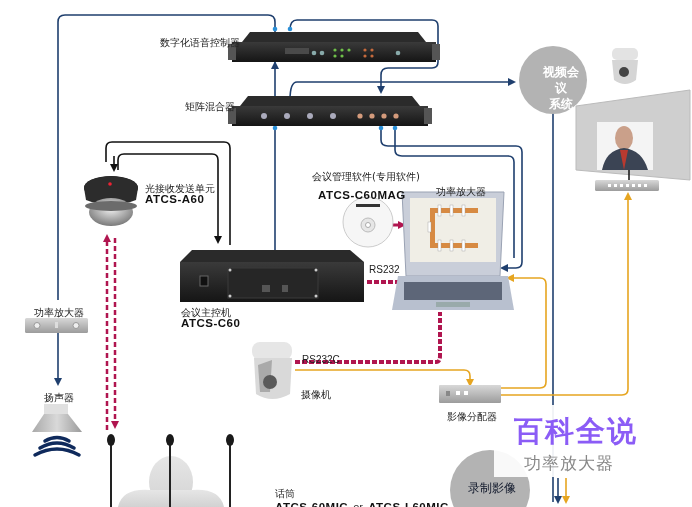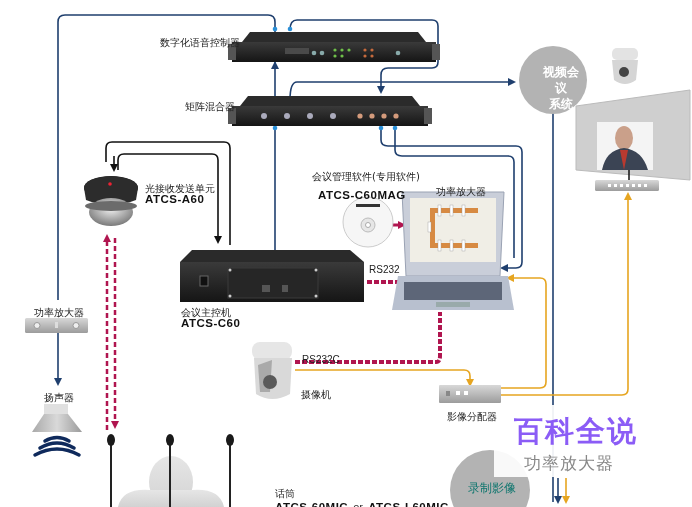--- a/index.html
+++ b/index.html
@@ -307,21 +307,21 @@
 <div class="model" style="left:181px;top:317px;">ATCS-C60</div>
 
 <div class="lbl" style="left:34px;top:306px;">功率放大器</div>
 <div class="lbl" style="left:44px;top:391px;">扬声器</div>
 
 <div class="small" style="left:302px;top:354px;">RS232C</div>
 <div class="lbl" style="left:301px;top:388px;">摄像机</div>
 
 <div class="lbl" style="left:447px;top:410px;">影像分配器</div>
 
-<div class="circle-text" style="left:458px;top:480px;width:68px;font-size:12px;color:#0f766e;">录制影像</div>
+<div class="circle-text" style="left:458px;top:480px;width:68px;font-size:12px;color:#0f172a;">录制影像</div>
 
 <div class="lbl" style="left:275px;top:487px;">话筒</div>
 <div style="position:absolute;left:275px;top:496px;white-space:nowrap;">
   <span class="model" style="position:static;">ATCS-60MIC</span>
   <span style="font-family:'Liberation Sans',sans-serif;font-size:11px;color:#333;">or</span>
   <span class="model" style="position:static;">ATCS-L60MIC</span>
 </div>
 
 <div class="wm-title">百科全说</div>
 <div class="wm-sub">功率放大器</div>

